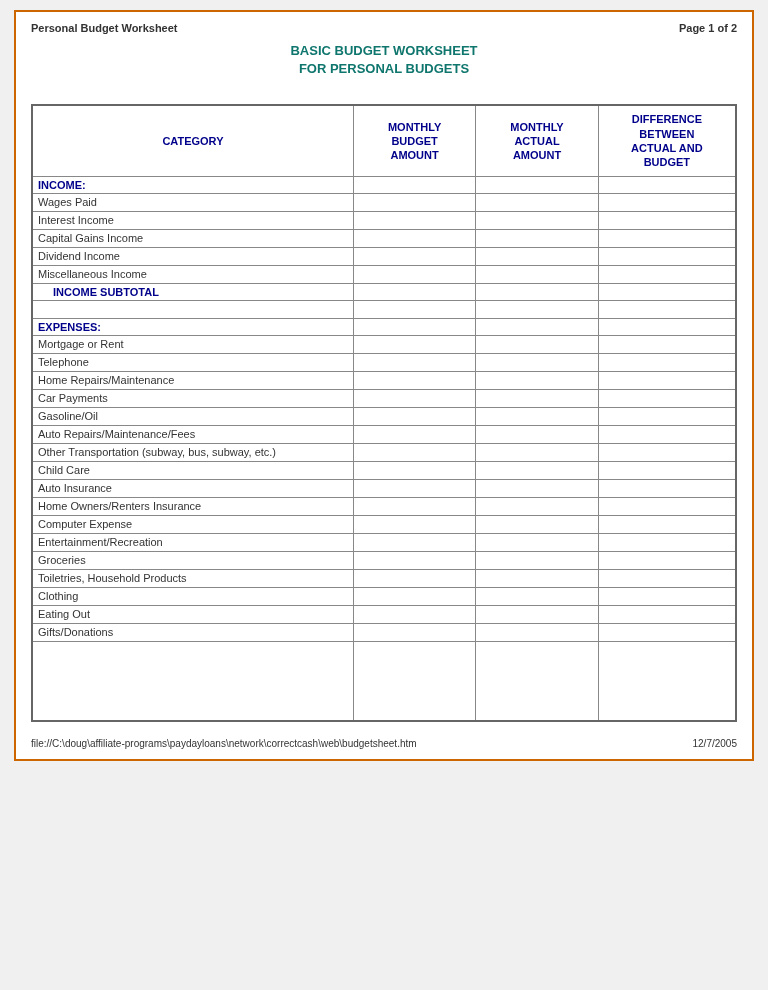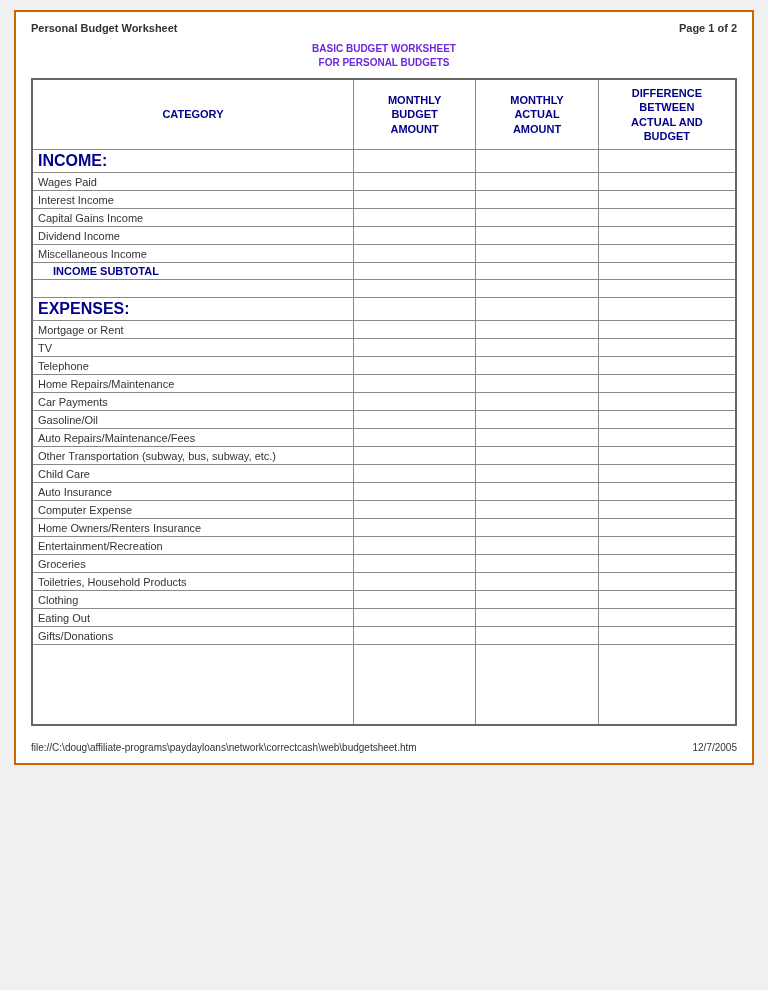--- a/index.html
+++ b/index.html
@@ -23,24 +23,24 @@
     .page-header {
       display: flex;
       justify-content: space-between;
       font-size: 11px;
       color: #333;
       margin-bottom: 8px;
       font-weight: bold;
     }
     .main-title {
       text-align: center;
-      color: #6d28d9;
-      font-weight: bold;
-      font-size: 10px;
-      margin-bottom: 8px;
+      color: #0f766e;
+      font-weight: bold;
+      font-size: 13px;
+      margin-bottom: 26px;
       line-height: 1.4;
     }
     table {
       width: 100%;
       border-collapse: collapse;
       border: 2px solid #666;
     }
     th, td {
       border: 1px solid #888;
       padding: 2px 5px;
@@ -57,21 +57,21 @@
       font-weight: bold;
       font-size: 11px;
       text-align: center;
       vertical-align: middle;
       line-height: 1.3;
       padding: 6px 4px;
     }
     .section-label td {
       color: #00008b;
       font-weight: bold;
-      font-size: 16px;
+      font-size: 11px;
       background: #fff;
     }
     .data-row td {
       color: #333;
       font-size: 11px;
       height: 18px;
     }
     .subtotal-row td {
       color: #00008b;
       font-weight: bold;
@@ -181,26 +181,20 @@
         <td></td>
         <td></td>
       </tr>
       <tr class="data-row">
         <td>Mortgage or Rent</td>
           <td></td>
           <td></td>
           <td></td>
       </tr>
       <tr class="data-row">
-        <td>TV</td>
-          <td></td>
-          <td></td>
-          <td></td>
-      </tr>
-      <tr class="data-row">
         <td>Telephone</td>
           <td></td>
           <td></td>
           <td></td>
       </tr>
       <tr class="data-row">
         <td>Home Repairs/Maintenance</td>
           <td></td>
           <td></td>
           <td></td>
@@ -235,27 +229,27 @@
           <td></td>
           <td></td>
       </tr>
       <tr class="data-row">
         <td>Auto Insurance</td>
           <td></td>
           <td></td>
           <td></td>
       </tr>
       <tr class="data-row">
+        <td>Home Owners/Renters Insurance</td>
+          <td></td>
+          <td></td>
+          <td></td>
+      </tr>
+      <tr class="data-row">
         <td>Computer Expense</td>
-          <td></td>
-          <td></td>
-          <td></td>
-      </tr>
-      <tr class="data-row">
-        <td>Home Owners/Renters Insurance</td>
           <td></td>
           <td></td>
           <td></td>
       </tr>
       <tr class="data-row">
         <td>Entertainment/Recreation</td>
           <td></td>
           <td></td>
           <td></td>
       </tr>

